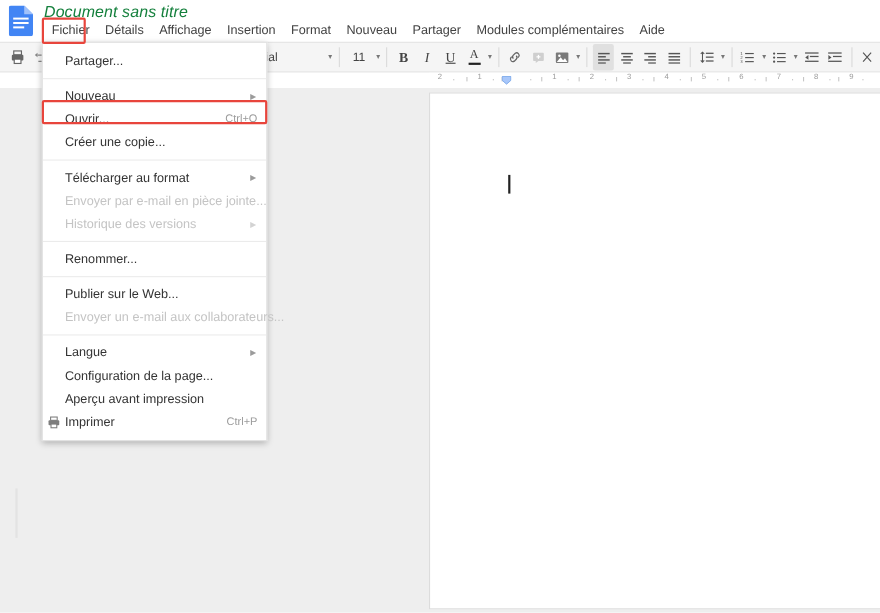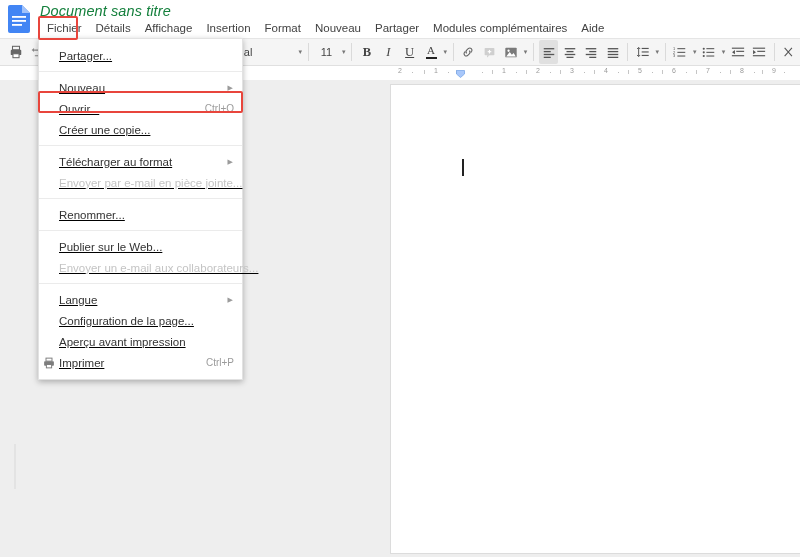--- a/index.html
+++ b/index.html
@@ -111,21 +111,20 @@
   }
 
   
   #file-menu{
     position:absolute;left:38px;top:38px;width:205px;
     background:#ffffff;
     box-shadow:0 2px 6px rgba(0,0,0,.28);
     border:1px solid #e2e2e2;
     padding:6px 0 6px 0;
     box-sizing:border-box;
-    text-decoration:underline;
   }
   .mi{
     position:relative;height:21px;display:flex;align-items:center;
     padding:0 0 0 20px;box-sizing:border-box;cursor:default;
   }
   .mi-label{
     font-size:11.5px;color:#333333;white-space:nowrap;
   }
   .mi.disabled .mi-label{color:#c4c4c4;}
   .mi-accel{
@@ -408,20 +407,24 @@
 
   <div class="mi">
     <span class="mi-label">Télécharger au format</span>
     <span class="mi-arrow">▶</span>
   </div>
 
   <div class="mi disabled">
     <span class="mi-label">Envoyer par e-mail en pièce jointe...</span>
   </div>
 
+  <div class="mi disabled">
+    <span class="mi-label">Historique des versions</span>
+    <span class="mi-arrow">▶</span>
+  </div>
   <div class="mi-sep"></div>
 
   <div class="mi">
     <span class="mi-label">Renommer...</span>
   </div>
 
   <div class="mi-sep"></div>
 
   <div class="mi">
     <span class="mi-label">Publier sur le Web...</span>

